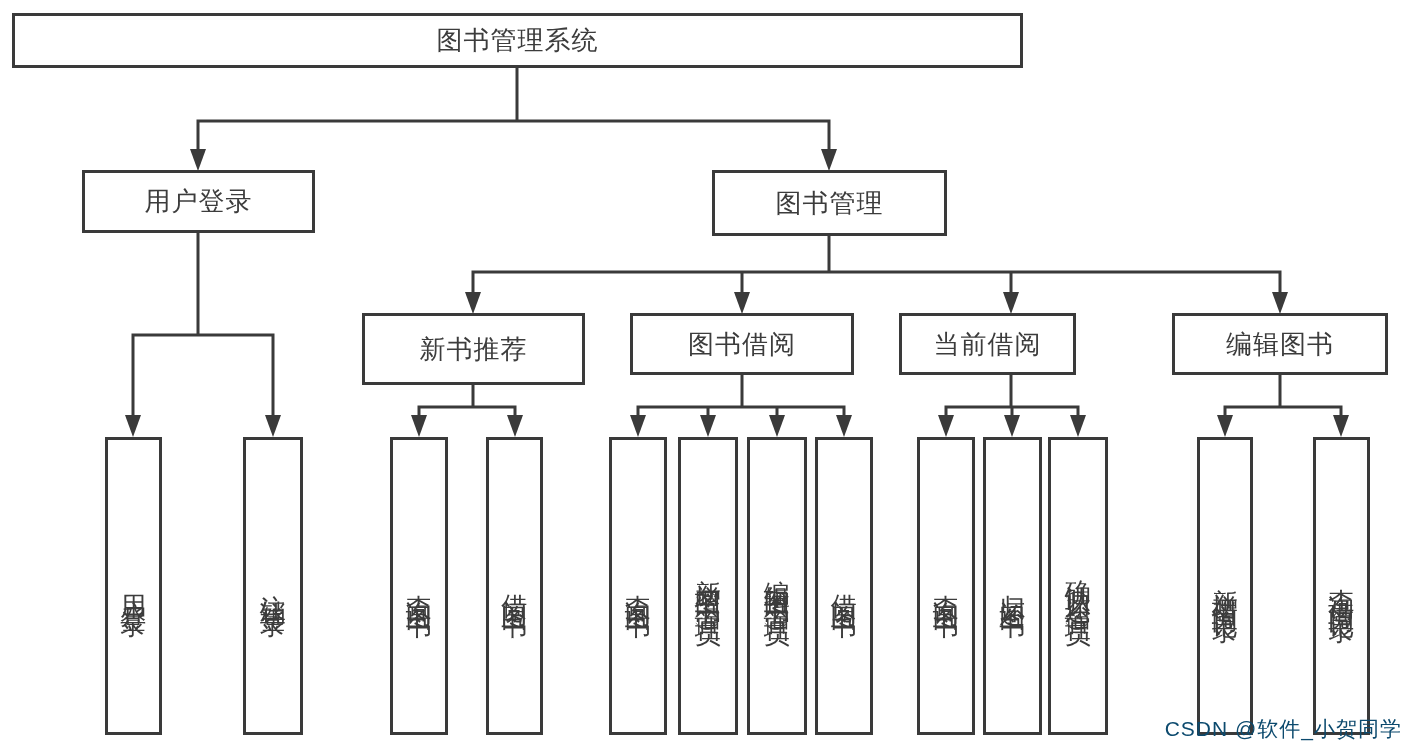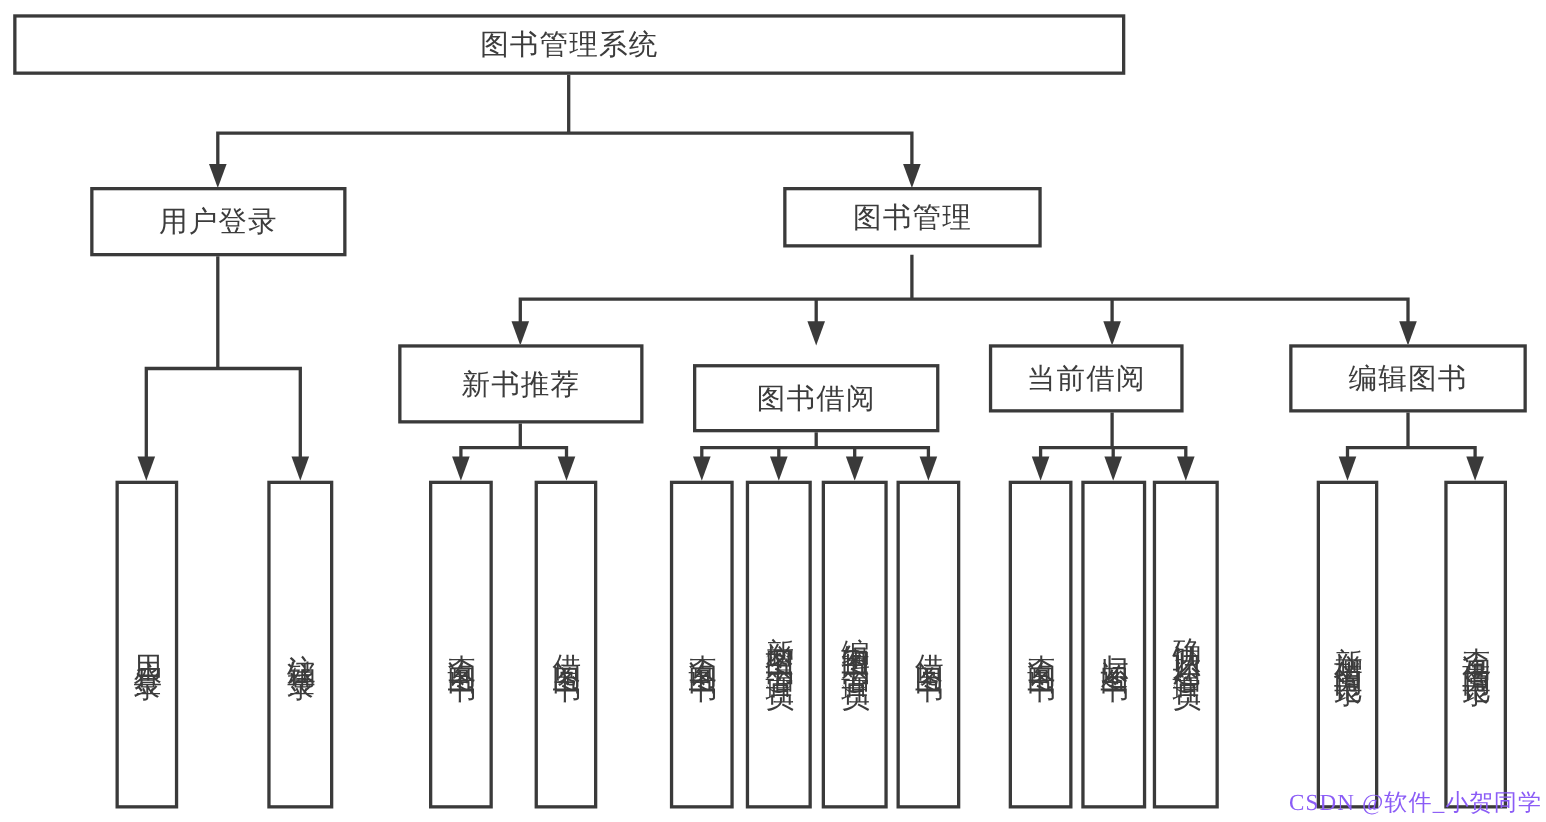--- a/index.html
+++ b/index.html
@@ -5,21 +5,21 @@
   html, body {
     margin: 0;
     padding: 0;
     background: #ffffff;
   }
   .canvas {
     position: relative;
     width: 1405px;
     height: 747px;
     background: #ffffff;
-    font-family: Liberation Serif, serif;
+    font-family: Liberation Sans, sans-serif;
     overflow: hidden;
   }
   svg.connectors {
     position: absolute;
     left: 0;
     top: 0;
     z-index: 0;
   }
   .node {
     position: absolute;
@@ -44,21 +44,21 @@
     line-height: 1.1;
     letter-spacing: 6px;
     white-space: nowrap;
   }
   .watermark {
     position: absolute;
     right: 3px;
     bottom: 4px;
     font-size: 21px;
     letter-spacing: 1px;
-    color: #8b5cf6;
+    color: #0c4a6e;
     z-index: 3;
     white-space: nowrap;
   }
 </style>
 </head>
 <body>
 
 <div class="canvas">
 
   <svg class="connectors" width="1405" height="747" viewBox="0 0 1405 747">
@@ -101,28 +101,28 @@
     </g>
   </svg>
 
   <div class="node h" style="left:12px; top:13px; width:1011px; height:55px;">
     <span>图书管理系统</span>
   </div>
 
   <div class="node h" style="left:82px; top:170px; width:233px; height:63px;">
     <span>用户登录</span>
   </div>
-  <div class="node h" style="left:712px; top:170px; width:235px; height:55px;">
+  <div class="node h" style="left:712px; top:170px; width:235px; height:66px;">
     <span>图书管理</span>
   </div>
 
   <div class="node h" style="left:362px; top:313px; width:223px; height:72px;">
     <span>新书推荐</span>
   </div>
-  <div class="node h" style="left:630px; top:331px; width:224px; height:62px;">
+  <div class="node h" style="left:630px; top:313px; width:224px; height:62px;">
     <span>图书借阅</span>
   </div>
   <div class="node h" style="left:899px; top:313px; width:177px; height:62px;">
     <span>当前借阅</span>
   </div>
   <div class="node h" style="left:1172px; top:313px; width:216px; height:62px;">
     <span>编辑图书</span>
   </div>
 
   <div class="node v" style="left:105px; top:437px; width:57px; height:298px;">

